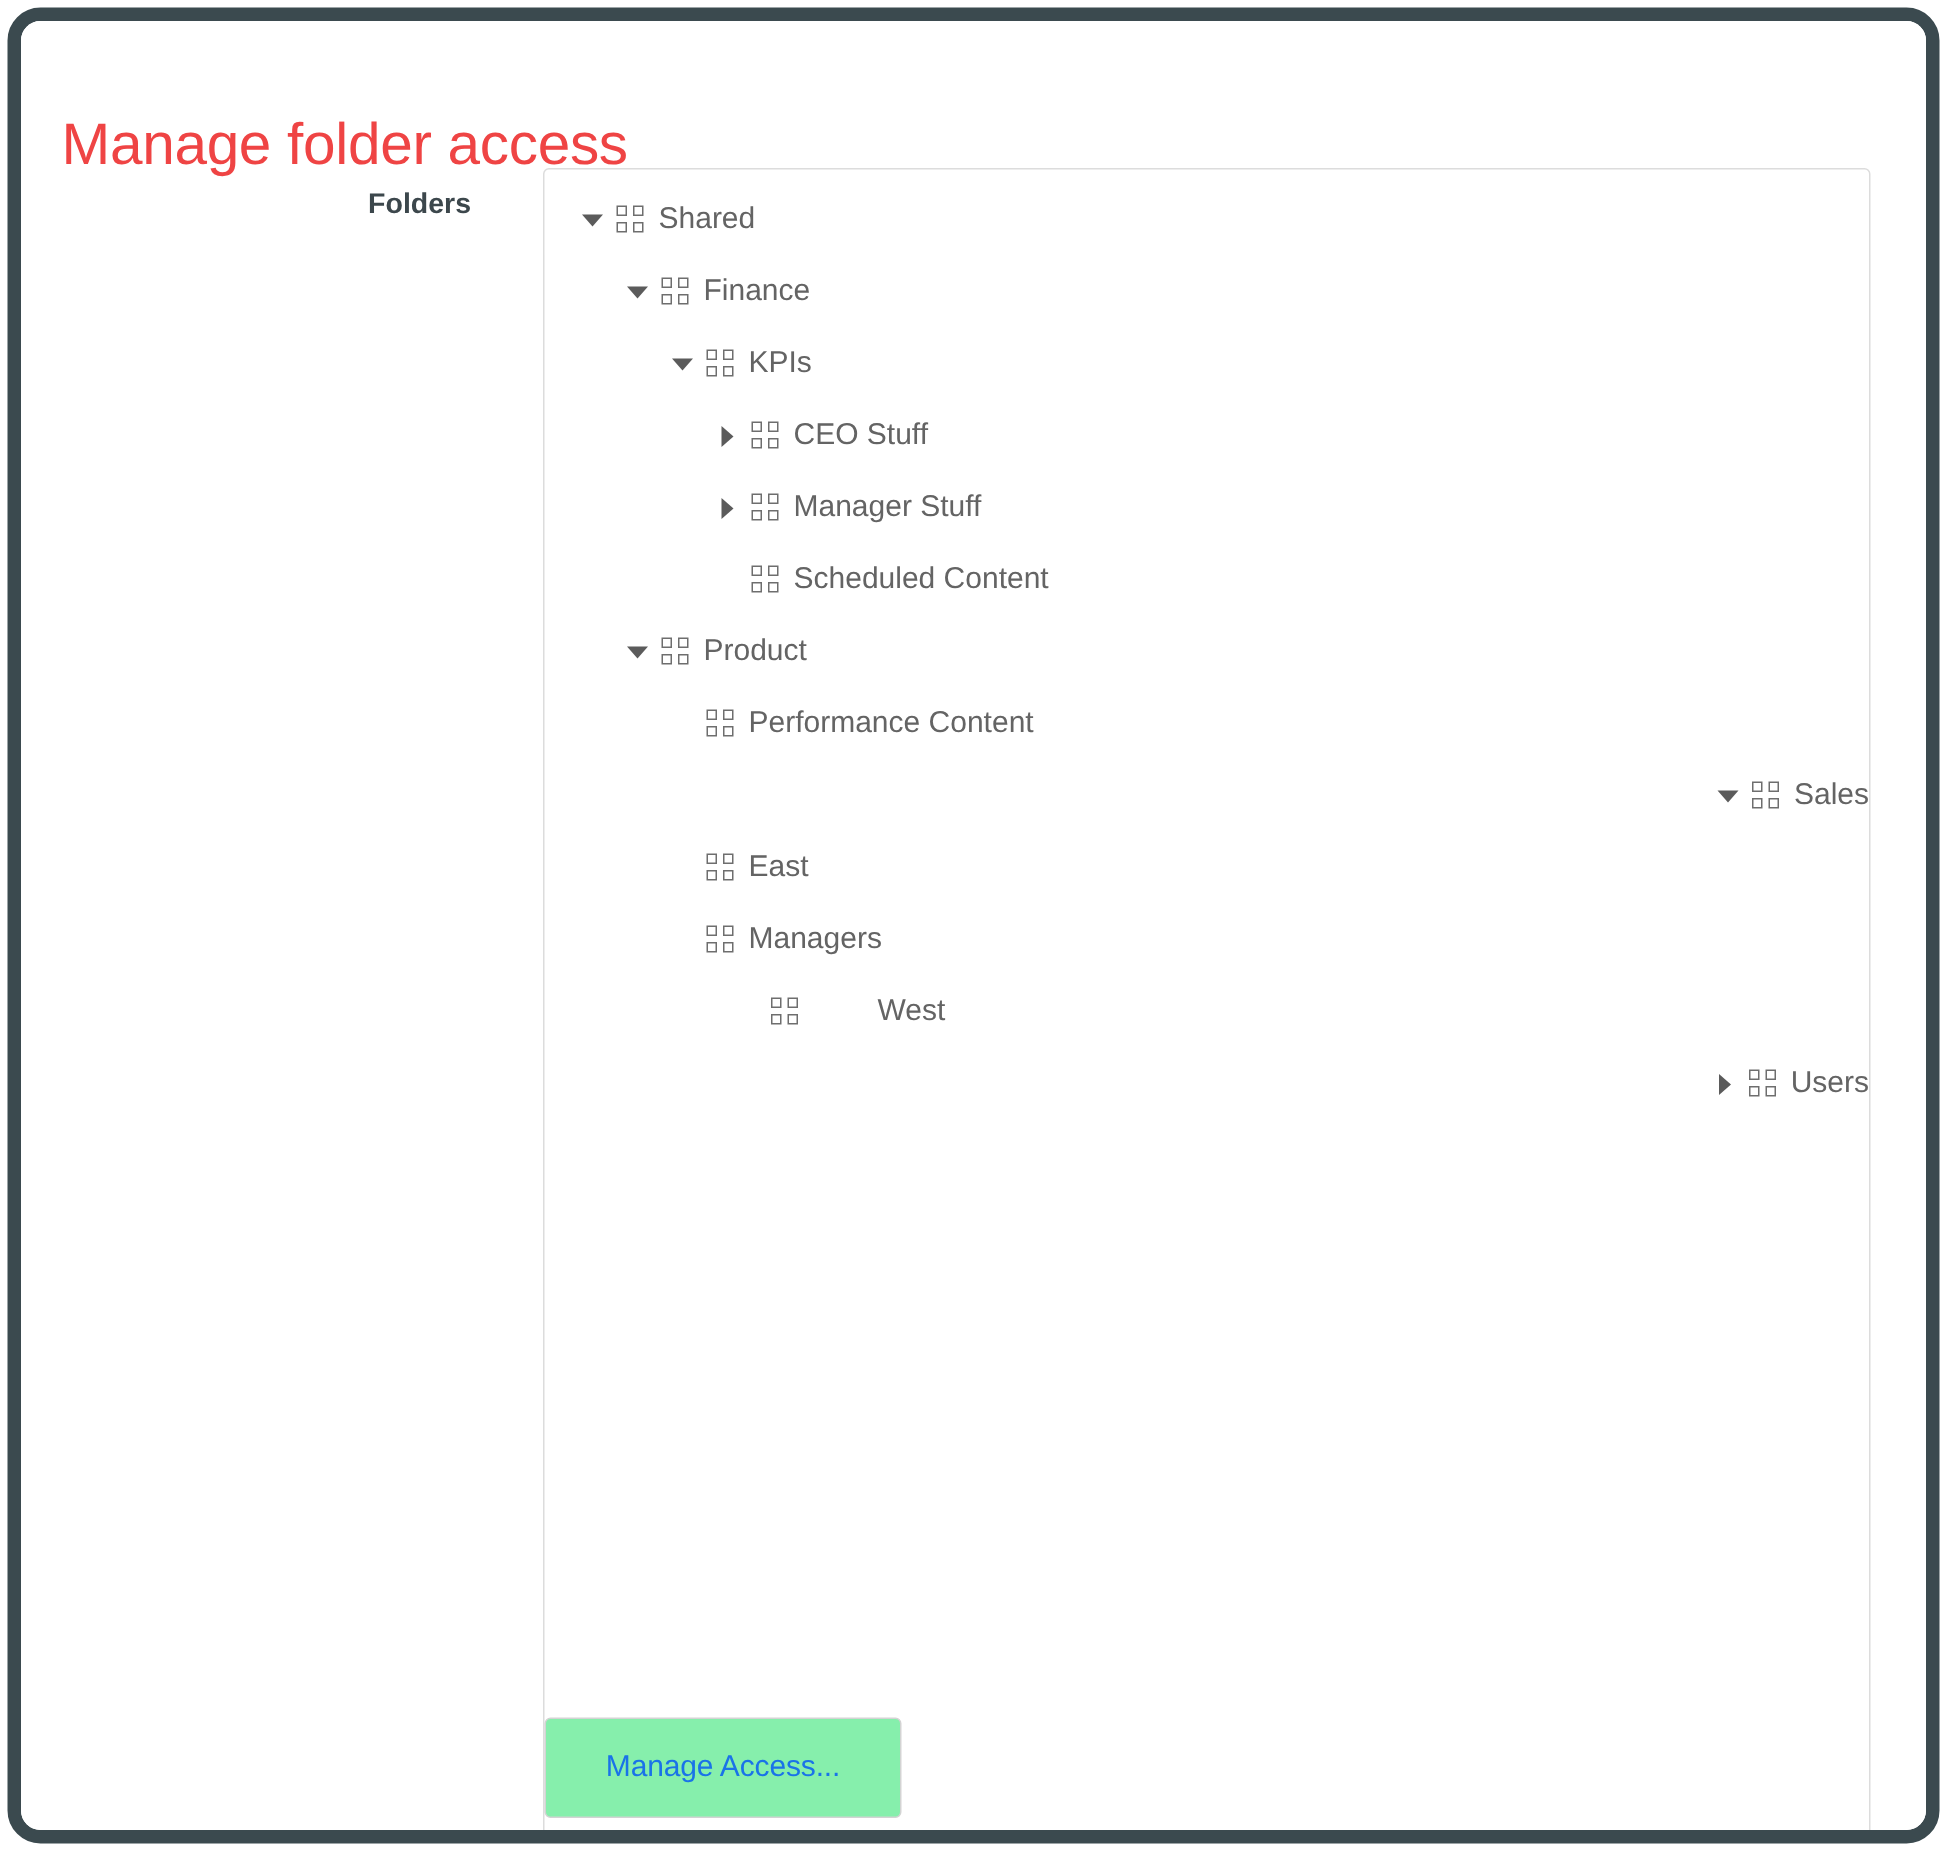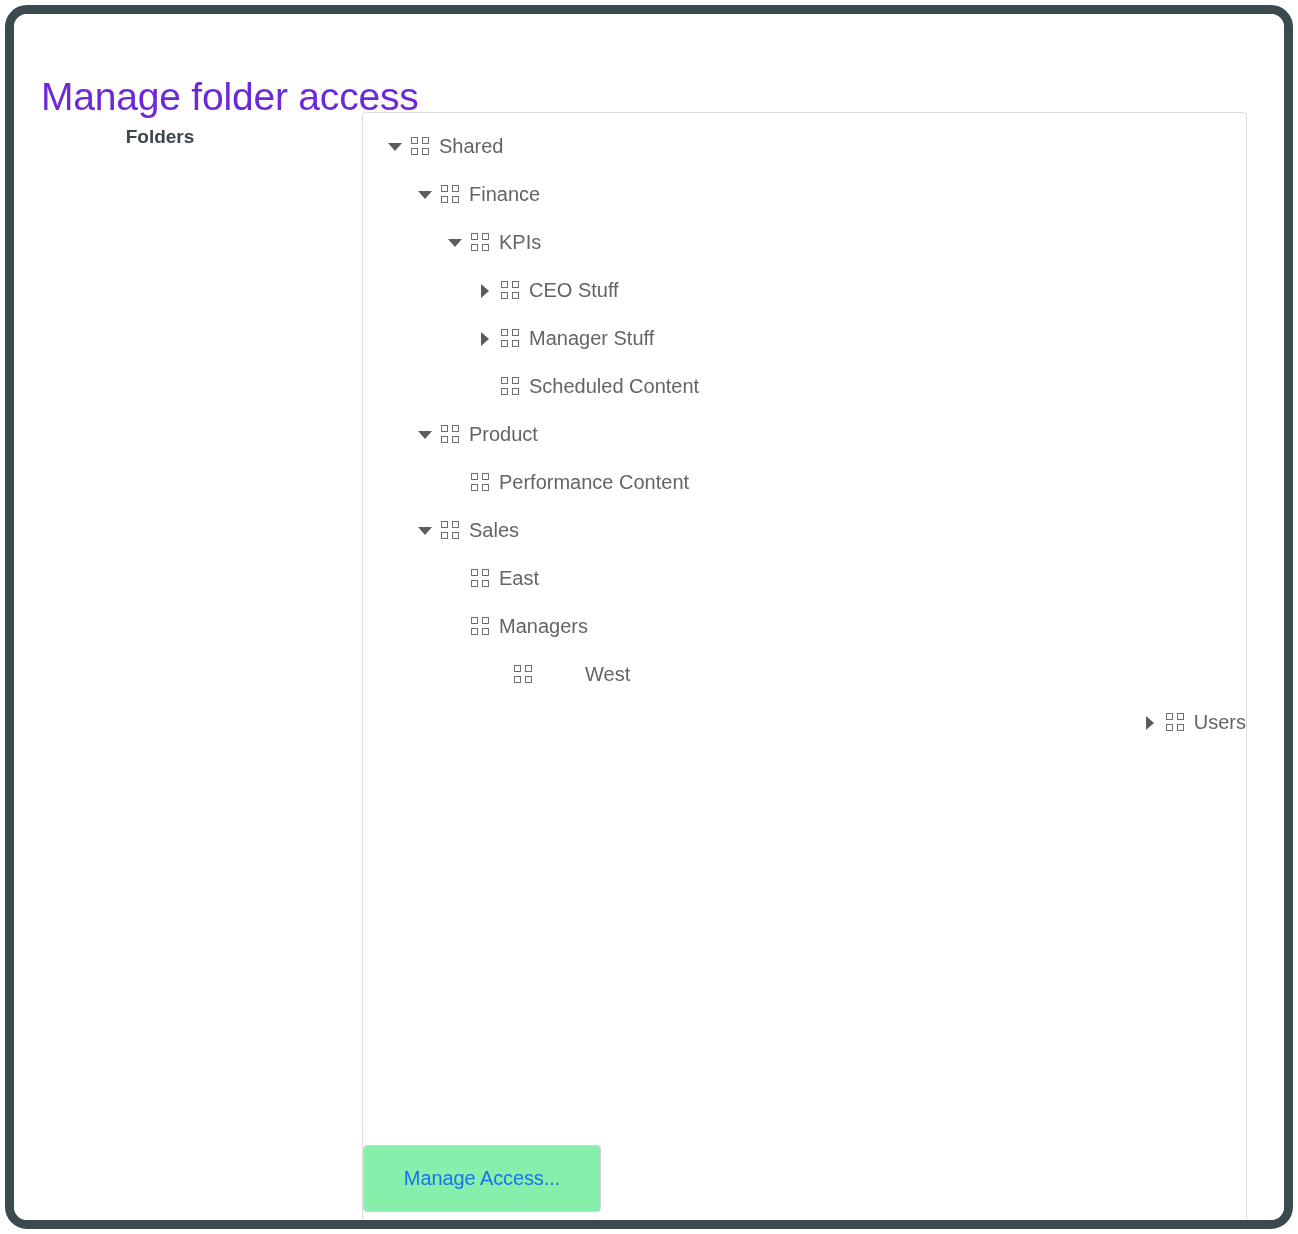--- a/index.html
+++ b/index.html
@@ -33,39 +33,39 @@
     inset: 0;
     background: #ffffff;
   }
 
   .page-title {
     position: absolute;
     left: 27px;
     top: 32px;
     font-size: 39px;
     line-height: 50px;
-    color: #6d28d9;
+    color: #ef4444;
     font-weight: 400;
     letter-spacing: -0.2px;
     white-space: nowrap;
   }
 
   .field-row {
     position: absolute;
     left: 0;
     top: 98px;
     width: 100%;
   }
 
   .field-label {
     position: absolute;
-    left: 4px;
+    left: 16px;
     top: 14px;
     width: 284px;
-    text-align: center;
+    text-align: right;
     font-size: 19px;
     font-weight: 700;
     color: #3c474c;
   }
 
   .tree-panel {
     position: absolute;
     left: 348px;
     top: 0px;
     width: 885px;
@@ -252,21 +252,21 @@
           <div class="tree-row" style="padding-left: 82px;">
             <span class="twisty none"></span>
             <span class="grid-icon">
               <i class="a"></i>
               <i class="b"></i>
               <i class="c"></i>
               <i class="d"></i>
             </span>
             <span class="tree-label">Performance Content</span>
           </div>
-          <div class="tree-row" style="padding-left: 52px;">
+          <div class="tree-row" style="padding-left: 52px; justify-content: flex-end;">
             <span class="twisty expanded"></span>
             <span class="grid-icon">
               <i class="a"></i>
               <i class="b"></i>
               <i class="c"></i>
               <i class="d"></i>
             </span>
             <span class="tree-label">Sales</span>
           </div>
           <div class="tree-row" style="padding-left: 82px; text-align: right;">

